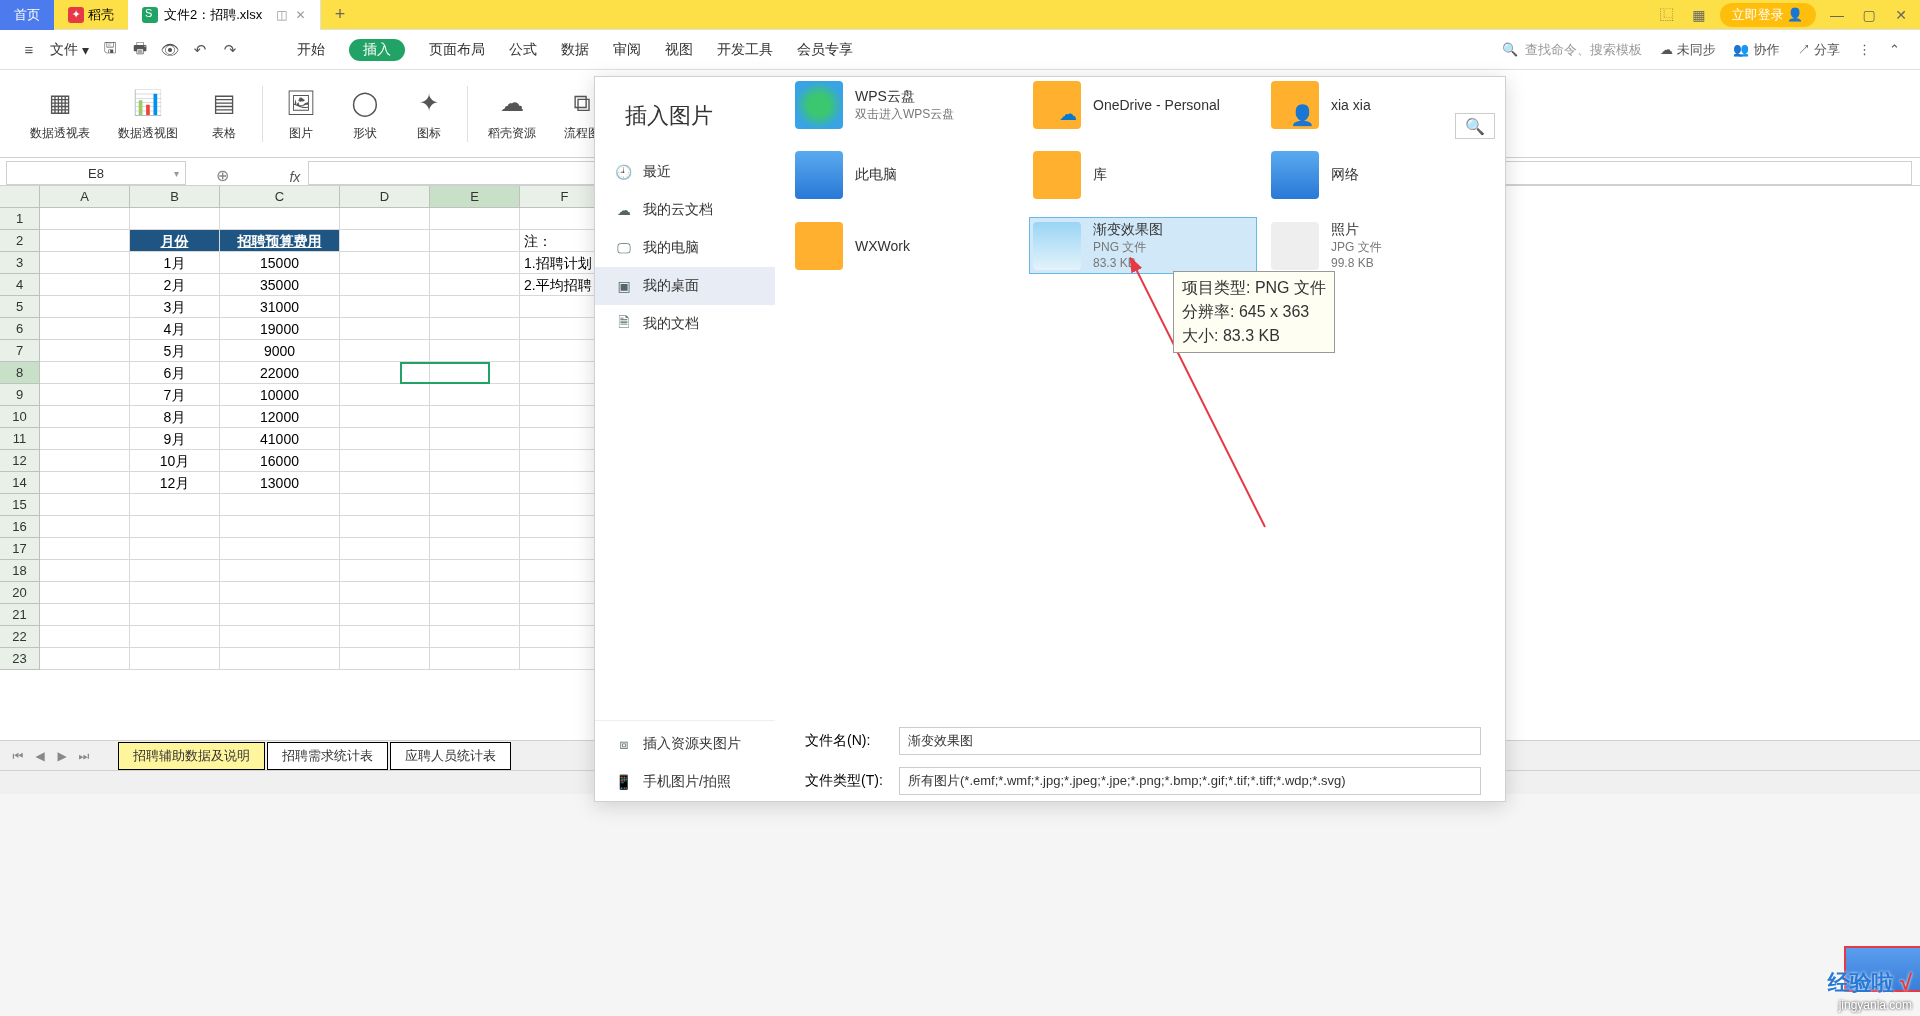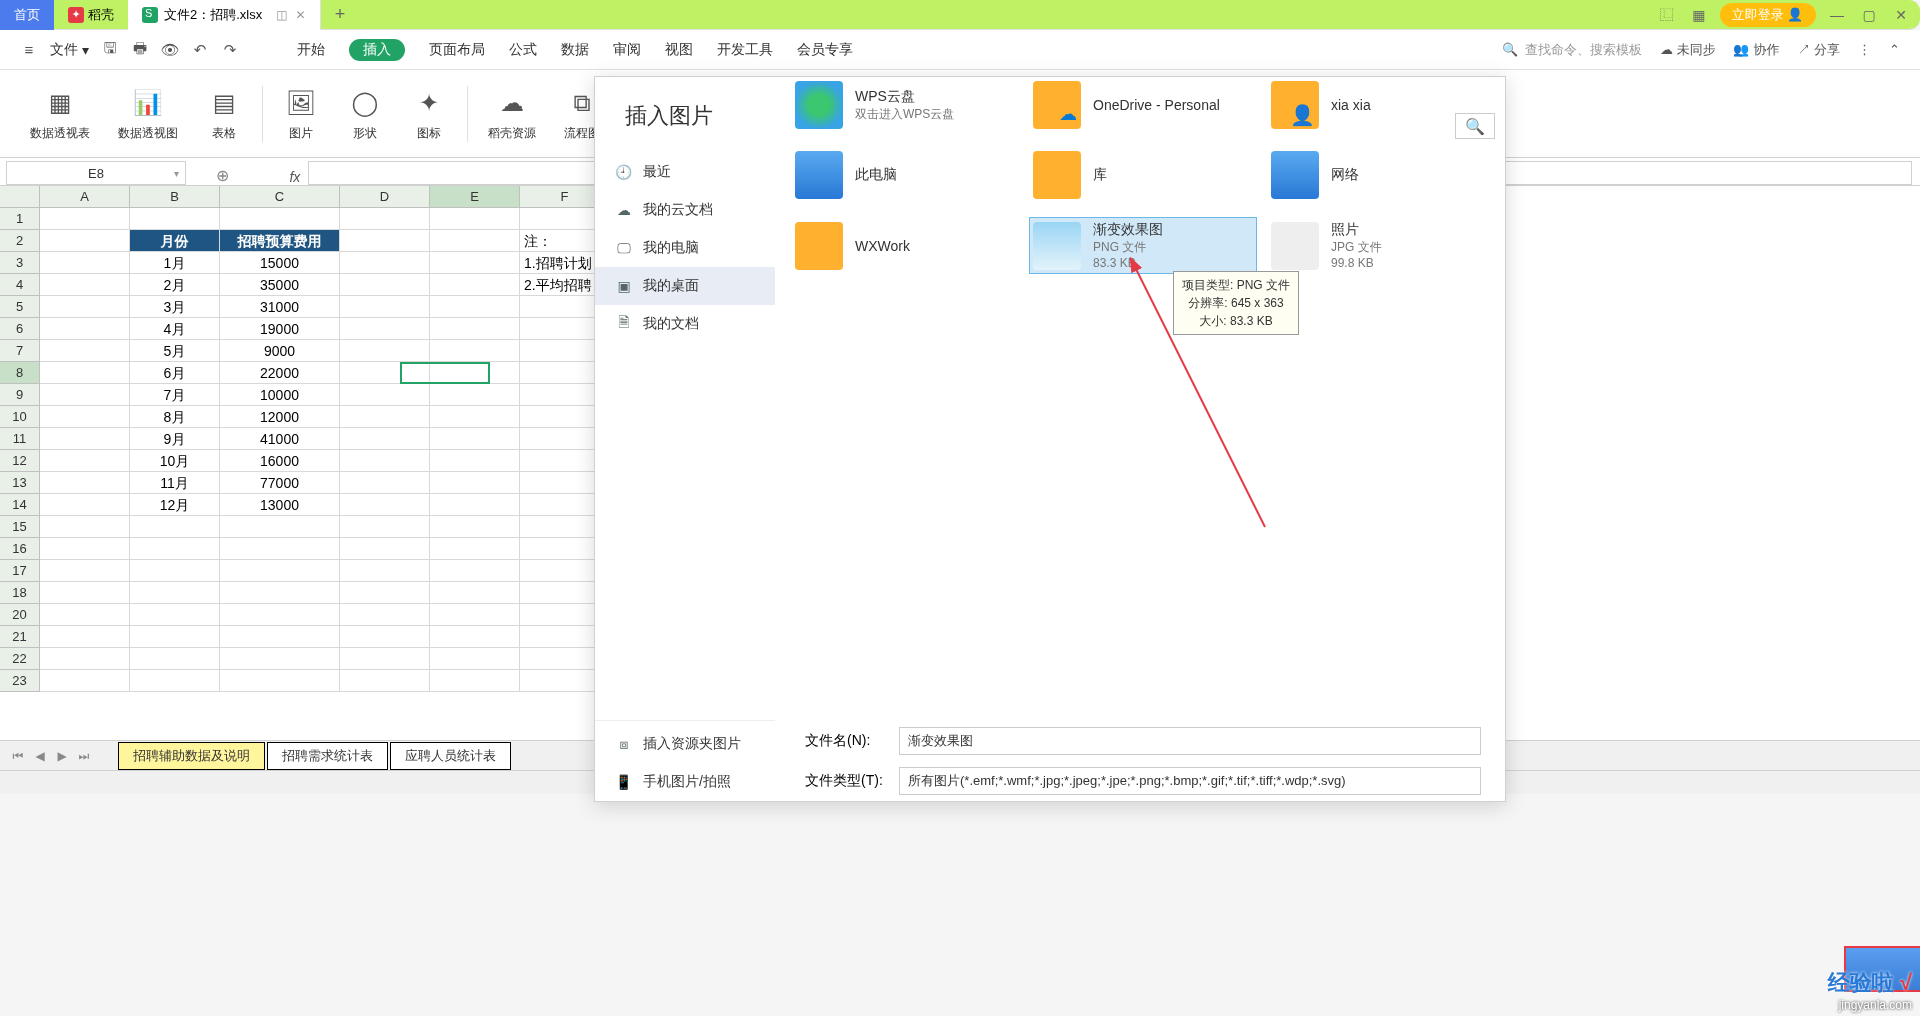--- a/index.html
+++ b/index.html
@@ -1,18 +1,18 @@
 <!DOCTYPE html>
 <html><head>
 <meta charset="utf-8">
 <style>
 * { margin: 0; padding: 0; box-sizing: border-box; font-family: "Microsoft YaHei", Arial, sans-serif; }
 body { width: 1920px; height: 1016px; background: #f5f5f5; overflow: hidden; position: relative; }
 
-.titlebar { height: 30px; background: #bef264; display: flex; align-items: center; border-bottom: 1px solid #e0e0e0; border-radius: 11px; }
+.titlebar { height: 30px; background: #fde047; display: flex; align-items: center; border-bottom: 1px solid #e0e0e0; }
 .tab { height: 30px; display: flex; align-items: center; padding: 0 14px; font-size: 13px; cursor: pointer; }
 .tab.home { background: #4b7bec; color: #fff; }
 .tab.docer { display: flex; align-items: center; gap: 4px; }
 .tab.file { background: #fff; display: flex; align-items: center; gap: 6px; border-right: 1px solid #e0e0e0; }
 .tab .badge { width: 16px; height: 16px; background: #e63946; border-radius: 3px; display: inline-flex; align-items: center; justify-content: center; color: #fff; font-size: 11px; }
 .tab .green-badge { width: 16px; height: 16px; background: #22a366; border-radius: 3px; display: inline-block; position: relative; }
 .tab .green-badge::after { content: 'S'; color: #fff; font-size: 11px; position: absolute; top: 0; left: 3px; }
 .tab-actions { margin-left: 8px; display: flex; gap: 8px; color: #999; font-size: 12px;}
 .plus-tab { padding: 0 14px; font-size: 18px; color: #666; }
 .titlebar-right { margin-left: auto; display: flex; align-items: center; gap: 10px; padding-right: 8px; }
@@ -43,21 +43,21 @@
 .sheet-area { position: relative; flex: 1; background: #fff; height: 554px; overflow: hidden;}
 .grid { position: absolute; top: 0; left: 0; }
 .col-headers { display: flex; background: #e8f0e8; }
 .row-num-space { width: 40px; height: 22px; border-right:1px solid #c0c0c0; border-bottom:1px solid #c0c0c0; background:#e8f0e8;}
 .col-h { height: 22px; border-right: 1px solid #c0c0c0; border-bottom: 1px solid #c0c0c0; text-align: center; font-size: 13px; color: #333; background: #e8f0e8; line-height:22px;}
 .col-h.sel { background: #c8e0c8; }
 .row { display: flex; }
 .row-h { width: 40px; height: 22px; border-right: 1px solid #c0c0c0; border-bottom: 1px solid #c0c0c0; text-align: center; font-size: 13px; color: #333; background: #e8f0e8; line-height:22px;}
 .row-h.sel { background: #c8e0c8; }
 .cell { height: 22px; border-right: 1px solid #d8d8d8; border-bottom: 1px solid #d8d8d8; font-size: 14px; color: #000; line-height: 22px; text-align: center; overflow:hidden; white-space:nowrap;}
-.cell.header-cell { background: #1f5582; color: #fff; font-weight: bold; }
+.cell.header-cell { background: #1f5582; color: #fff; font-weight: bold; text-decoration: underline; }
 .cell.left { text-align: left; padding-left: 4px;}
 .active-cell { position: absolute; border: 2px solid #22a366; pointer-events: none;}
 
 .sheet-tabs { height: 30px; background: #f0f0f0; display: flex; align-items: center; border-top: 1px solid #d0d0d0; padding-left: 8px; gap: 2px;}
 .nav-arrow { width: 20px; text-align: center; color: #888; font-size: 12px;}
 .sheet-tab { padding: 4px 14px; font-size: 13px; background: #fff; border: 1px solid #000000; color: #333;}
 .sheet-tab.active { background: #fff59d; }
 
 .status-bar { height: 24px; background: #f0f0f0; border-top: 1px solid #d0d0d0;}
 
@@ -73,21 +73,21 @@
 .loc-select { flex:1; max-width:260px; height:28px; border:1px solid #ccc; display:flex; align-items:center; padding:0 8px; gap:8px; position:relative;}
 .loc-select::after { content:'▾'; position:absolute; right:8px; color:#666;}
 .desktop-icon { width:18px;height:18px;background:#29abe2;}
 .loc-actions { margin-left: auto; display:flex; gap:14px; color:#666; font-size:15px;}
 .file-grid { flex:1; display: grid; grid-template-columns: repeat(3, 1fr); gap: 14px 10px; align-content: start; padding: 0 6px;}
 .file-item { display: flex; align-items: center; gap: 12px; padding: 4px; font-size: 14px; color: #333;}
 .file-item.selected { background: #d0e8f8; border:1px solid #6ab8e8; padding:3px;}
 .fi-icon { width: 48px; height: 48px; flex-shrink: 0; border-radius: 4px;}
 .fi-name { font-size: 14px; }
 .fi-sub { font-size: 12px; color: #777;}
-.tooltip { position:absolute; background: #fffef2; border:1px solid #999; padding: 4px 8px; font-size: 12px; color:#333; line-height:1.5; z-index:10;text-align:center;}
+.tooltip { position:absolute; background: #fffef2; border:1px solid #999; padding: 4px 8px; font-size: 16px; color:#333; line-height:1.5; z-index:10;}
 .arrow-red { position:absolute; pointer-events:none; }
 .dlg-footer { padding: 12px 20px 0; }
 .ft-row { display:flex; align-items:center; gap: 14px; padding: 6px 0;}
 .ft-label { width: 80px; font-size: 14px;}
 .ft-input { flex:1; height: 28px; border: 1px solid #ccc; padding: 0 8px; font-size: 13px; color:#999;}
 
 .watermark { position:absolute; right:8px; bottom:4px; z-index:50;}
 .wm-text { font-size:22px; font-weight:bold; color:#2878d6; text-shadow:0 0 3px #fff;}
 .wm-text .v { color:#e6393c;}
 .wm-sub { font-size:12px; color:#fff; text-shadow:0 0 3px #000; text-align:right;}
@@ -323,29 +323,20 @@
       <div class="row">
         <div class="row-h ">12</div>
         <div class="cell" style="width:90px"></div>
         <div class="cell" style="width:90px">10月</div>
         <div class="cell" style="width:120px">16000</div>
         <div class="cell" style="width:90px"></div>
         <div class="cell" style="width:90px"></div>
         <div class="cell" style="width:90px"></div>
       </div>
       <div class="row">
-        <div class="row-h ">13</div>
-        <div class="cell" style="width:90px"></div>
-        <div class="cell" style="width:90px">11月</div>
-        <div class="cell" style="width:120px">77000</div>
-        <div class="cell" style="width:90px"></div>
-        <div class="cell" style="width:90px"></div>
-        <div class="cell" style="width:90px"></div>
-      </div>
-      <div class="row">
         <div class="row-h ">14</div>
         <div class="cell" style="width:90px"></div>
         <div class="cell" style="width:90px">12月</div>
         <div class="cell" style="width:120px">13000</div>
         <div class="cell" style="width:90px"></div>
         <div class="cell" style="width:90px"></div>
         <div class="cell" style="width:90px"></div>
       </div>
       <div class="row">
         <div class="row-h ">15</div>

